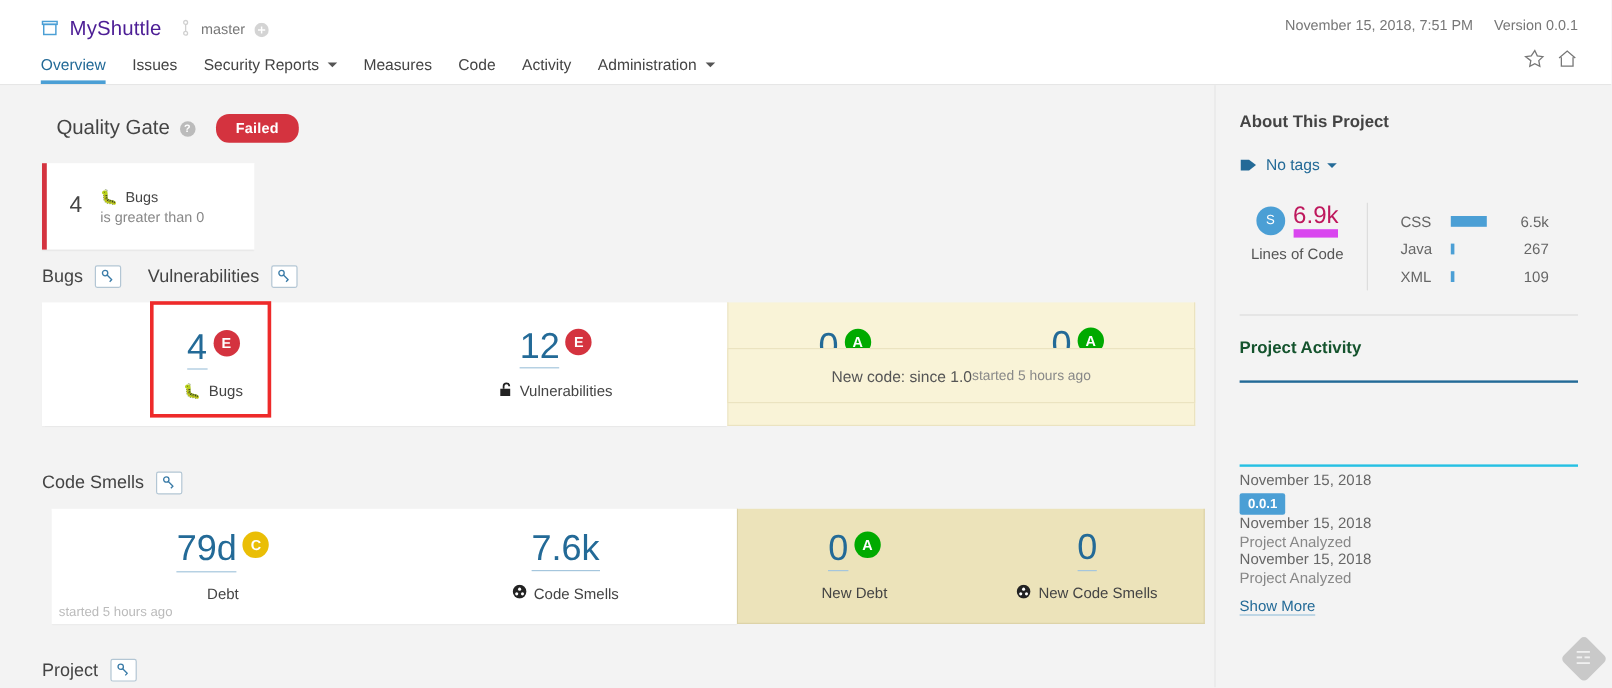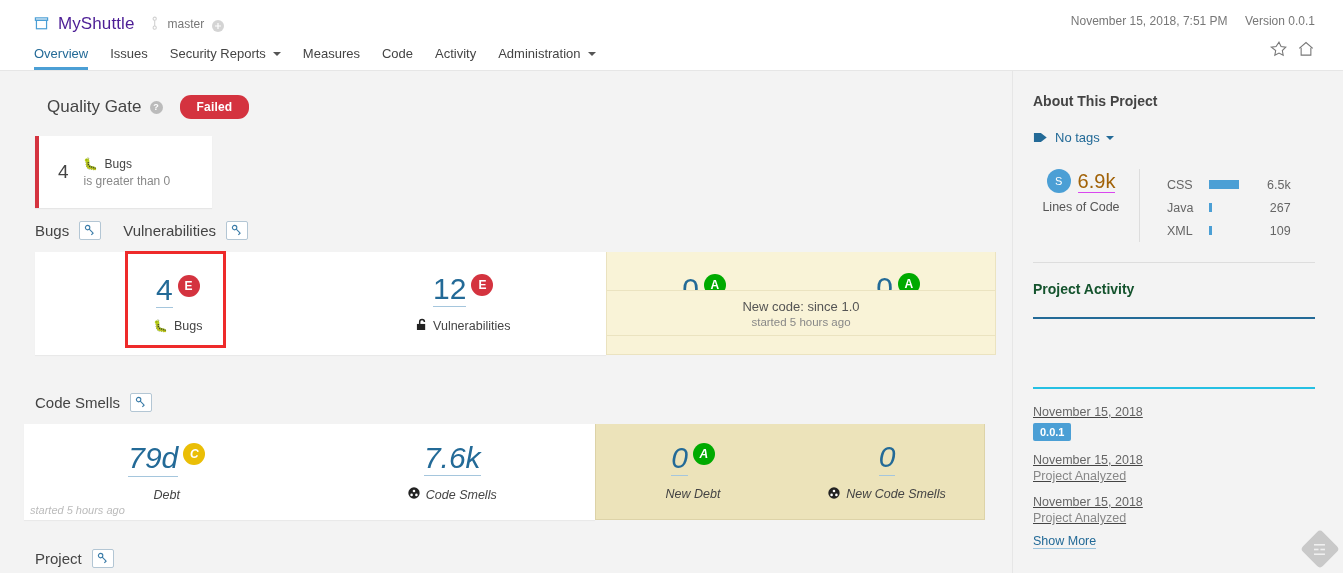--- a/index.html
+++ b/index.html
@@ -117,21 +117,21 @@
   }
   .r-E { background:#d4333f; }
   .r-A { background:#00aa00; }
   .r-C { background:#eabe06; }
   .cell-label {
     margin-top: 11px; font-size: 12.5px; color:#444;
     display:flex; align-items:center; gap:6px;
   }
   .newcode-head {
     height: 46px; background:#f9f3d7; border:1px solid #ebe3c0;
-    display:flex; flex-direction:column; align-items:center; justify-content:center;
+    display:flex; flex-direction:row; align-items:center; justify-content:center;
   }
   .nc-title { font-size:13px; color:#555; }
   .nc-sub { font-size:11.5px; color:#888; margin-top:2px; }
   .newcode-body {
     background:#f9f3d7; border:1px solid #ebe3c0; border-top:none;
     display:flex;
   }
   .newcode-body.hover { background:#ece3ba; border-color:#ddd3a8; }
 
   .started-note {
@@ -143,38 +143,38 @@
   .tags-row { display:flex; align-items:center; margin-top: 21px; }
   .tag-ico { width:15px; height:14px; margin-right:7px; }
   .tags-link { font-size:13px; color:#236a97; }
   .meta-row { display:flex; margin-top: 24px; align-items:flex-start; }
   .loc-block { width: 106px; text-align:center; padding-right: 10px; }
   .loc-top { display:flex; align-items:center; justify-content:center; gap:7px; }
   .size-badge {
     width:24px;height:24px;border-radius:50%;background:#4b9fd5;color:#fff;
     font-size:11px;display:flex;align-items:center;justify-content:center;
   }
-  .loc-num { font-size:20px;color:#a16207;font-weight:300;
-             border-bottom:1px solid #d946ef; line-height:1.1; }
+  .loc-num { font-size:20px;color:#be185d;font-weight:300;
+             border-bottom:7px solid #d946ef; line-height:1.1; }
   .loc-label { font-size:12.5px; color:#555; margin-top:7px; }
   .langs { border-left:1px solid #ddd; padding-left: 27px; padding-top:4px; }
   .lang-row { display:flex; align-items:center; font-size:12.5px; color:#666;
               height: 23px; }
   .lang-name { width: 42px; }
   .lang-bar { height: 9px; background:#4b9fd5; }
   .lang-val { margin-left: auto; color:#666; }
   .lang-spacer { width: 58px; display:flex; }
 
   .s-divider { border-top:1px solid #ddd; margin-top: 20px; }
   .s-title2 { font-size:14px; font-weight:bold; color:#14532d; margin-top: 18px; }
   .graph { position:relative; height: 82px; margin-top: 14px; }
   .gline1 { position:absolute; left:0; right:0; top: 6px; height:2px; background:#236a97; }
   .gline2 { position:absolute; left:0; right:0; top: 76px; height:2px; background:#25c0e3; }
 
-  .act-item { margin-top: 12px; text-decoration: underline; }
+  .act-item { margin-top: 0; }
   .act-date { font-size:12.5px; color:#666; }
   .act-sub { font-size:12.5px; color:#888; margin-top:2px; }
   .ver-badge {
     display:inline-block; background:#4b9fd5; color:#fff; font-size:11px;
     font-weight:bold; padding: 3px 7px; border-radius:2px; margin-top:4px;
   }
   .show-more { font-size:12.5px; color:#236a97;
                border-bottom:1px solid #9cc4dd; display:inline-block; margin-top: 9px; }
 
   .feedly {
@@ -373,21 +373,21 @@
     <div class="sec-head" style="margin-top:25px;">
       <span class="sec-title">Code Smells</span>
       <span class="link-box">
         <svg viewBox="0 0 14 14" fill="none" stroke="#3b7ca8" stroke-width="1.3">
           <circle cx="4.2" cy="4.2" r="2.6"></circle>
             <path d="M6.1 6.1l4.6 4.6M8.6 12.6l2.4-2.4"></path>
         </svg>
       </span>
     </div>
 
-    <div class="row" style="padding-left:24px; height:96px;font-style:italic;">
+    <div class="row" style="padding-left:43px; height:96px;">
       <div class="row-left">
         <div class="cell">
           <span class="numwrap">
             <span class="bignum">79d</span>
             <span class="rating r-C">C</span>
           </span>
           <span class="cell-label">
             <span>Debt</span>
           </span>
         </div>

